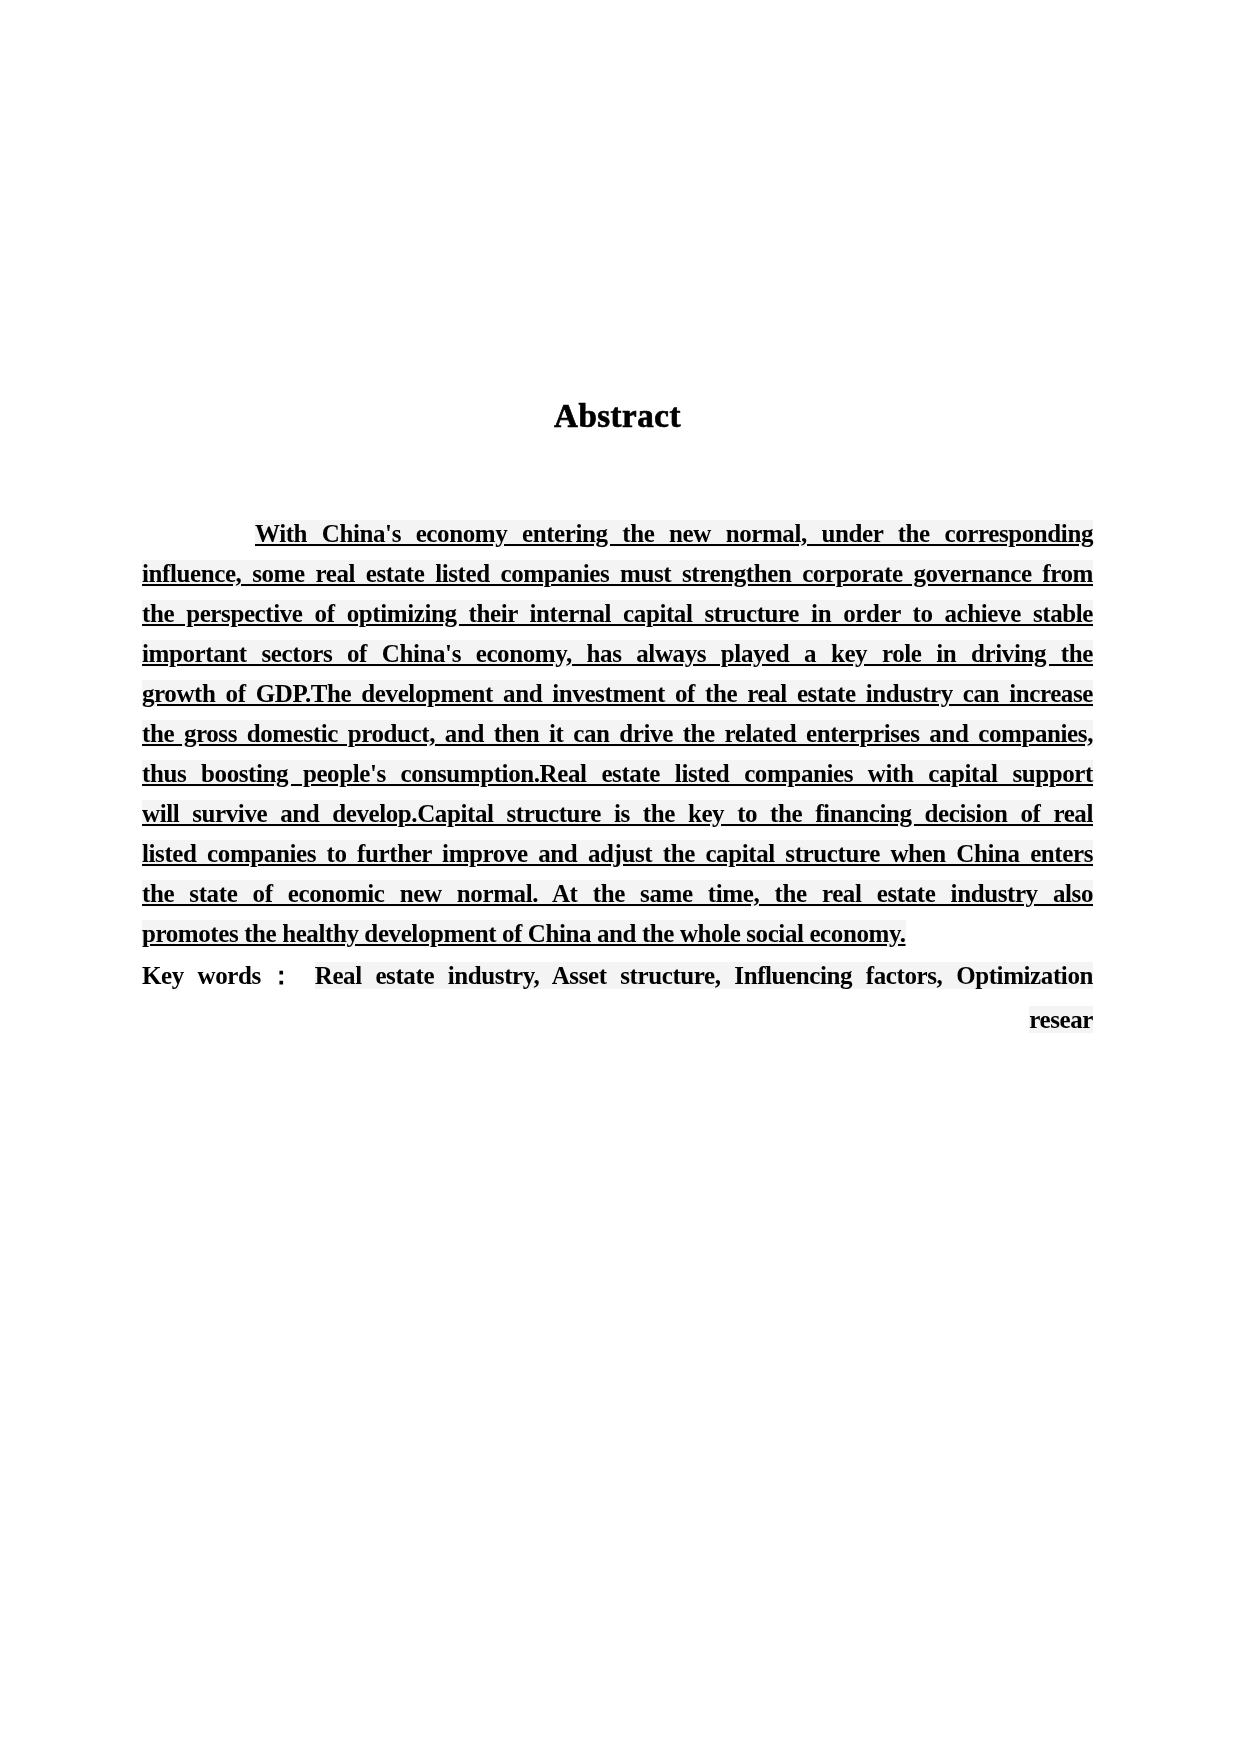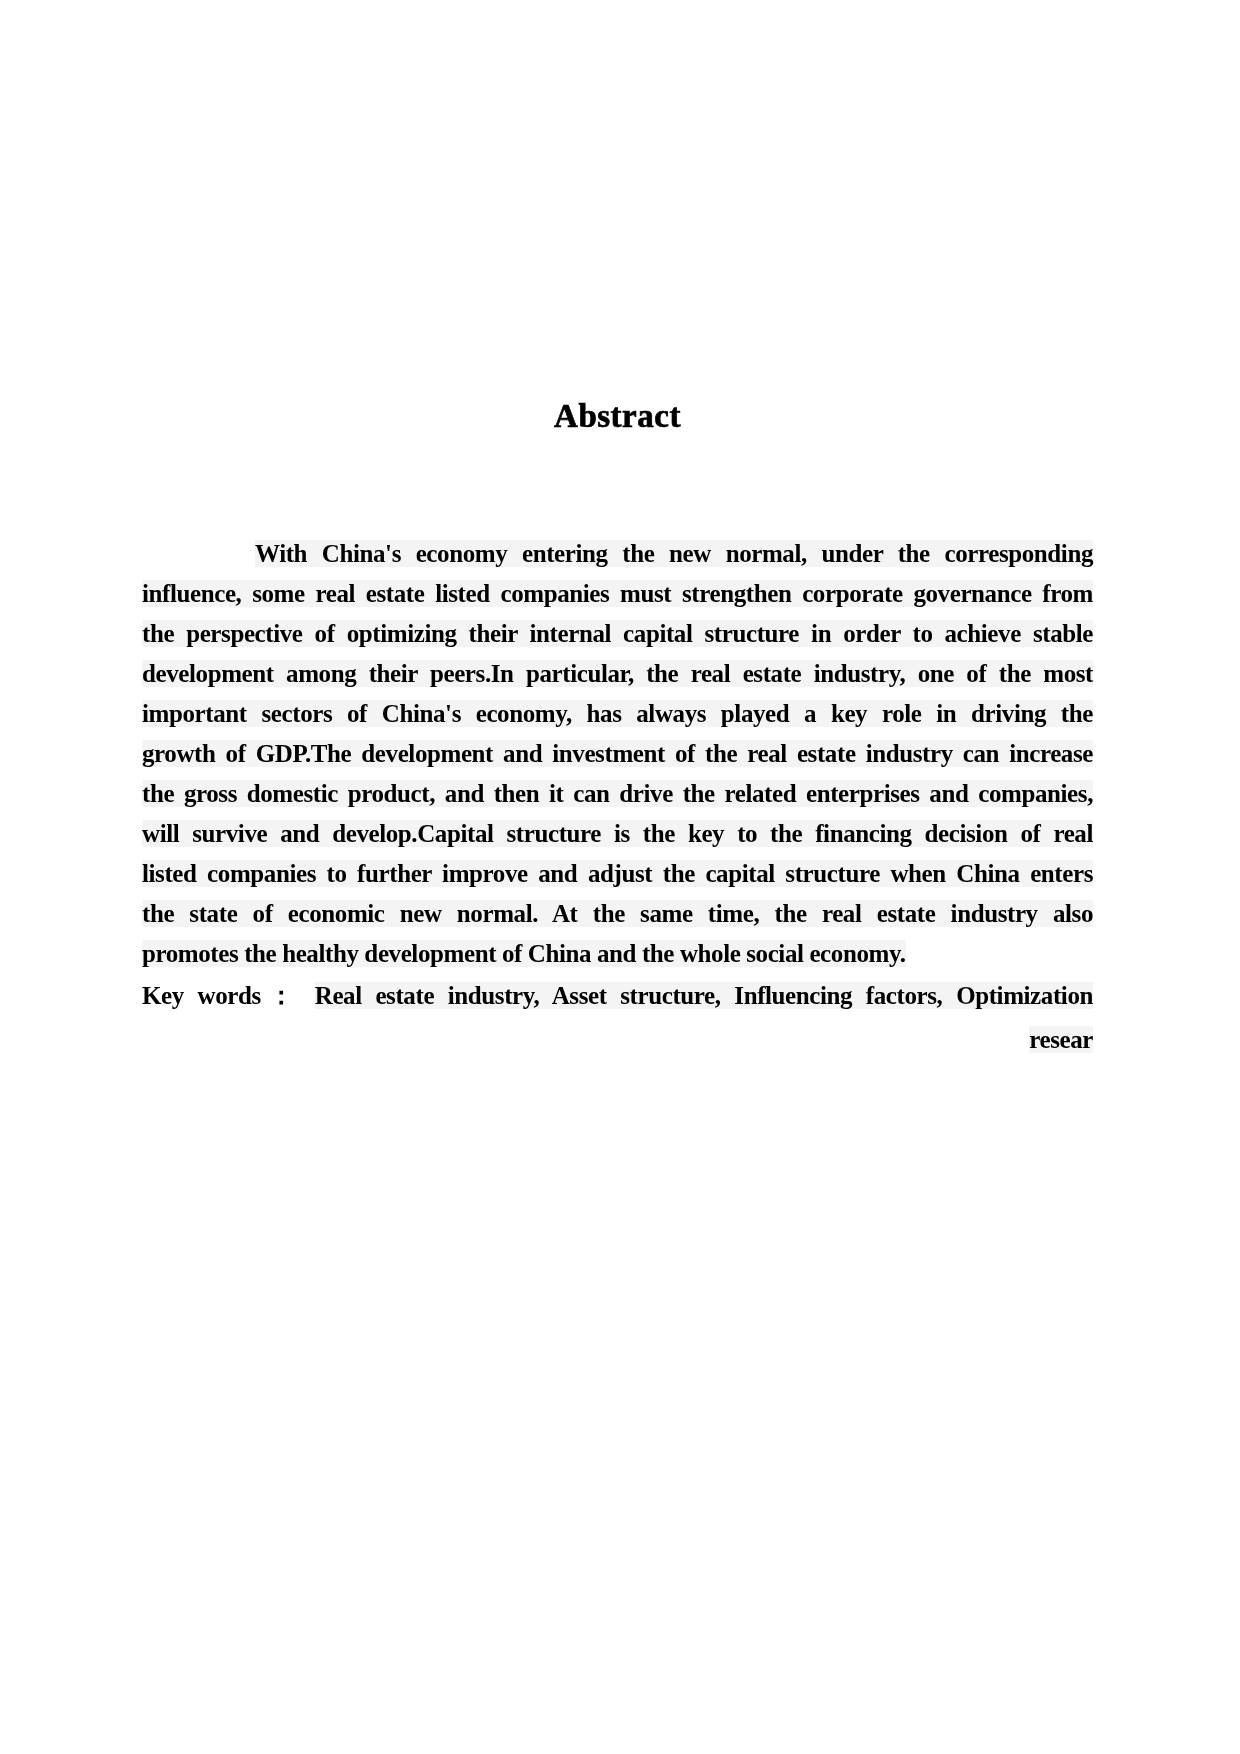--- a/index.html
+++ b/index.html
@@ -22,21 +22,22 @@
     margin: 0;
     padding-top: 396px;
     text-align: center;
     font-size: 33px;
     line-height: 40px;
     font-weight: bold;
     letter-spacing: 0.5px;
     -webkit-text-stroke: 0.7px #000;
   }
   .abstract-body {
-    margin-top: 98px;
+    margin-top: 78px;
+    text-decoration: underline;
   }
   .para-line {
     font-size: 25px;
     font-weight: bold;
     line-height: 40px;
     letter-spacing: -0.4px;
     text-align: justify;
     text-align-last: justify;
     white-space: normal;
   }
@@ -70,24 +71,24 @@
 <body>
 
 <div class="page">
 
   <h1 class="doc-title">Abstract</h1>
 
   <div class="abstract-body">
     <div class="para-line first-line"><span class="hl">With China's economy entering the new normal, under the corresponding</span></div>
     <div class="para-line"><span class="hl">influence, some real estate listed companies must strengthen corporate governance from</span></div>
     <div class="para-line"><span class="hl">the perspective of optimizing their internal capital structure in order to achieve stable</span></div>
-    <div class="para-line"><span class="hl">development among their peers.In particular, the real estate industry, one of the most</span></div>
     <div class="para-line"><span class="hl">important sectors of China's economy, has always played a key role in driving the</span></div>
     <div class="para-line"><span class="hl">growth of GDP.The development and investment of the real estate industry can increase</span></div>
     <div class="para-line"><span class="hl">the gross domestic product, and then it can drive the related enterprises and companies,</span></div>
+    <div class="para-line"><span class="hl">thus boosting people's consumption.Real estate listed companies with capital support</span></div>
     <div class="para-line"><span class="hl">will survive and develop.Capital structure is the key to the financing decision of real</span></div>
     <div class="para-line"><span class="hl">listed companies to further improve and adjust the capital structure when China enters</span></div>
     <div class="para-line"><span class="hl">the state of economic new normal. At the same time, the real estate industry also</span></div>
     <div class="para-line last-line"><span class="hl">promotes the healthy development of China and the whole social economy.</span></div>
   </div>
 
   <div class="keywords">
     <div class="keywords-line1"><span class="kw-label">Key words：</span> <span class="hl">Real estate industry, Asset structure, Influencing factors, Optimization</span></div>
     <div class="keywords-line2"><span class="hl">resear</span></div>
   </div>

